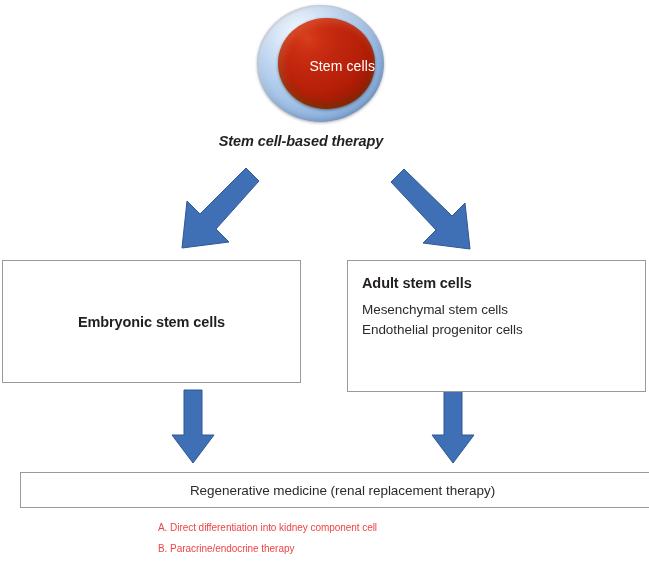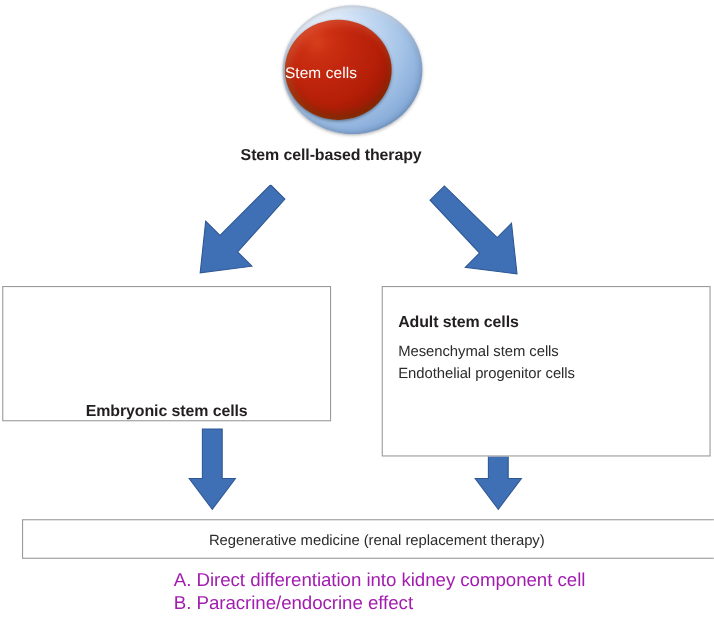--- a/index.html
+++ b/index.html
@@ -40,34 +40,34 @@
   .cell-outer::after {
     content: "";
     position: absolute;
     inset: 0;
     border-radius: 50%;
     box-shadow: inset 0 0 6px rgba(40,60,95,0.45),
                 inset 2px 3px 5px rgba(255,255,255,0.75);
   }
   .cell-inner {
     position: absolute;
-    left: 2px;
+    left: 21px;
     top: 13px;
     width: 97px;
     height: 91px;
     border-radius: 50%;
     background: radial-gradient(circle at 30% 22%,
                  #d6401c 0%, #cc2f12 14%, #c0260d 34%,
                  #b51f08 58%, #9e1705 82%, #7d1104 100%);
     box-shadow: inset 0 -5px 9px rgba(90,60,0,0.55),
                 inset 3px 4px 8px rgba(255,140,110,0.35),
                 0 1px 3px rgba(0,0,0,0.45);
     display: flex;
     align-items: center;
-    justify-content: flex-start;
+    justify-content: flex-end;
   }
   .cell-label {
     color: #ffffff;
     font-size: 14px;
     line-height: 1;
     letter-spacing: 0.1px;
     text-align: center;
     position: relative;
     top: 2px;
   }
@@ -76,20 +76,21 @@
   .therapy-title {
     position: absolute;
     left: 0;
     top: 133px;
     width: 602px;
     text-align: center;
     font-size: 14.5px;
     font-weight: bold;
     color: #231f20;
     letter-spacing: -0.1px;
+    font-style: italic;
   }
 
   
   .arrow {
     position: absolute;
   }
   .arrow svg { display: block; }
 
   .arrow-left-diag  { left: 180px; top: 168px;  width: 80px;  height: 82px; }
   .arrow-right-diag { left: 390px; top: 168px;  width: 90px;  height: 82px; }
@@ -102,36 +103,36 @@
     background: #ffffff;
     border: 1px solid #9a9a9a;
     box-sizing: border-box;
   }
   .box-embryonic {
     left: 2px;
     top: 260px;
     width: 299px;
     height: 123px;
     display: flex;
-    align-items: flex-end;
+    align-items: center;
     justify-content: center;
   }
   .box-embryonic-label {
     font-size: 14.5px;
     font-weight: bold;
     color: #231f20;
     letter-spacing: -0.1px;
   }
 
   .box-adult {
     left: 347px;
     top: 260px;
     width: 299px;
-    height: 155px;
-    padding: 24px 0 0 14px;
+    height: 132px;
+    padding: 14px 0 0 14px;
   }
   .box-adult-title {
     font-size: 14.5px;
     font-weight: bold;
     color: #231f20;
     letter-spacing: -0.1px;
     margin-bottom: 9px;
   }
   .adult-list {
     list-style: none;
@@ -163,23 +164,23 @@
   
   .outcome-list {
     position: absolute;
     left: 158px;
     top: 517px;
     list-style: none;
     margin: 0;
     padding: 0;
   }
   .outcome-list li {
-    font-size: 17px;
+    font-size: 10px;
     line-height: 21px;
-    color: #a21caf;
+    color: #ef4444;
     letter-spacing: -0.05px;
   }
 </style>
 </head>
 <body>
 
 <div id="canvas">
 
   <div class="cell-wrap">
     <div class="cell-outer"></div>
@@ -226,16 +227,16 @@
       <li>Endothelial progenitor cells</li>
     </ul>
   </div>
 
   <div class="box box-regen">
     <span class="box-regen-label">Regenerative medicine (renal replacement therapy)</span>
   </div>
 
   <ul class="outcome-list">
     <li>A. Direct differentiation into kidney component cell</li>
-    <li>B. Paracrine/endocrine effect</li>
+    <li>B. Paracrine/endocrine therapy</li>
   </ul>
 
 </div>
 
 </body></html>

